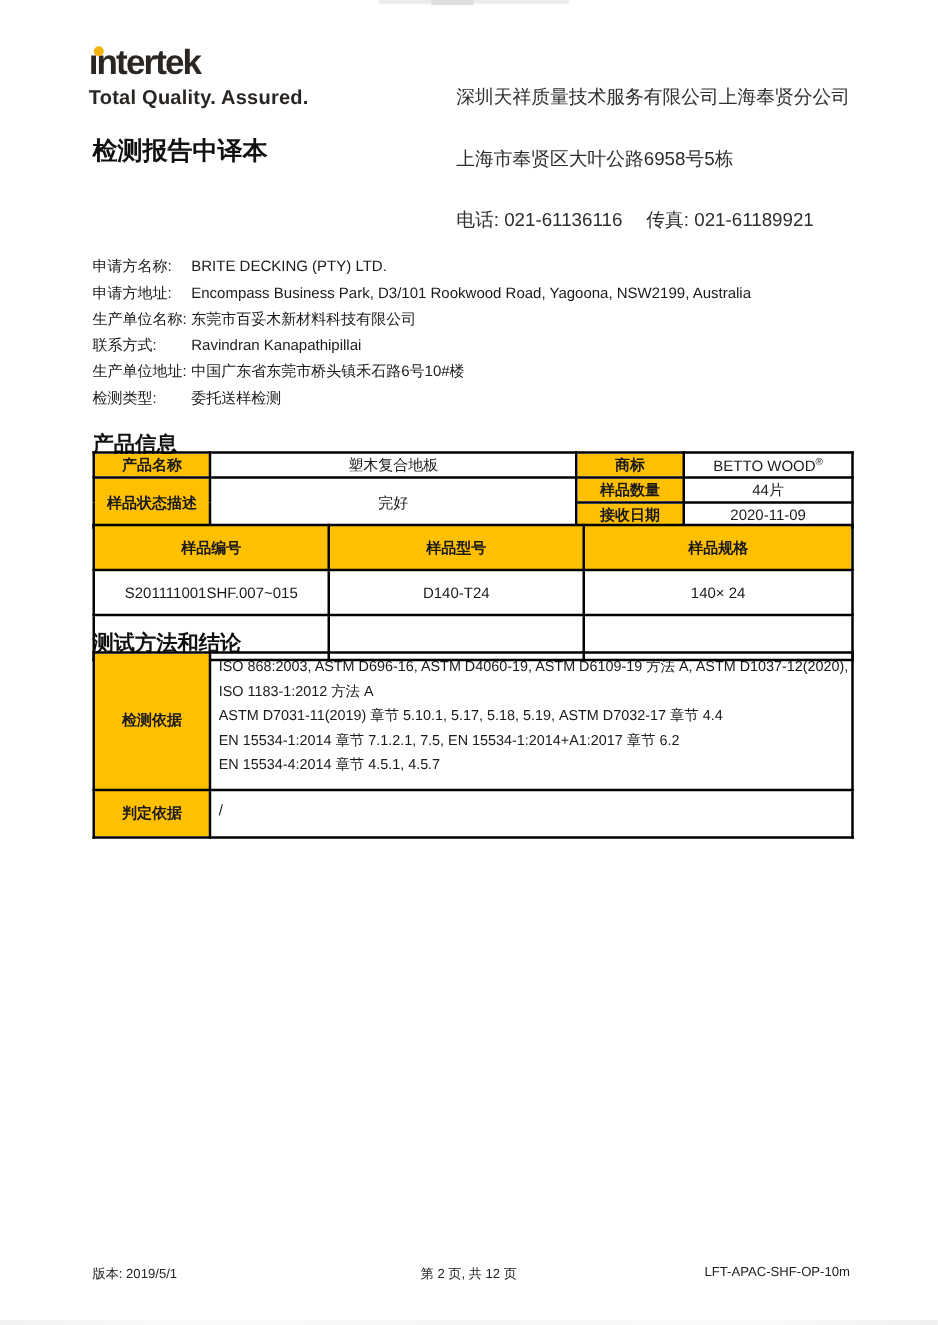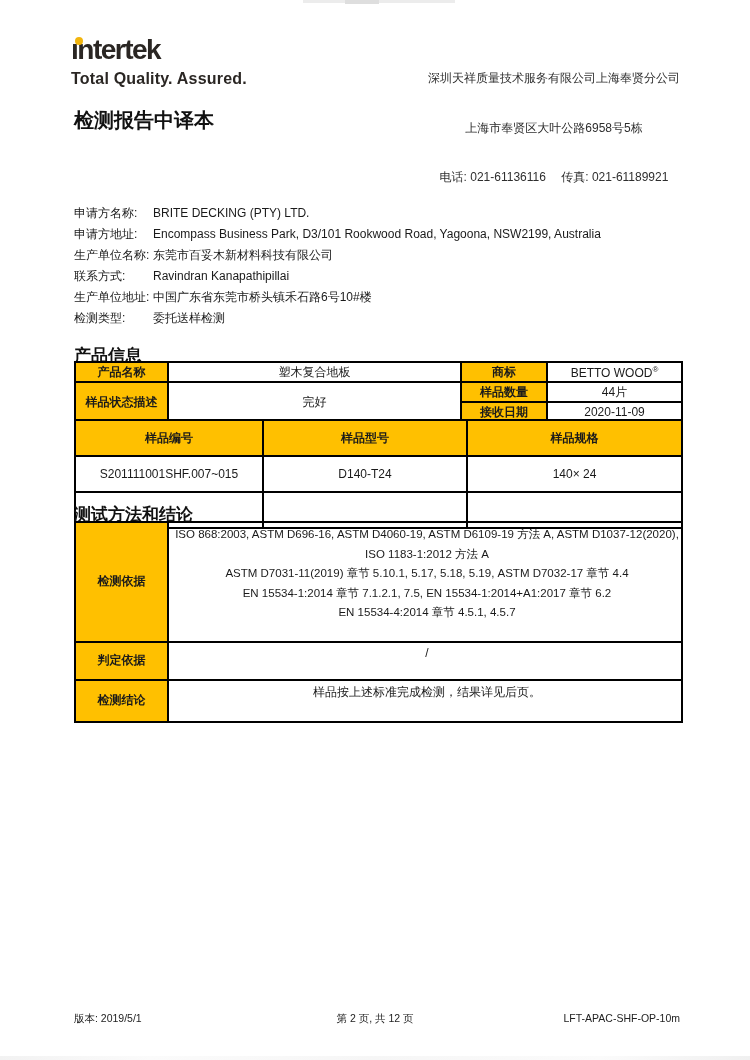--- a/index.html
+++ b/index.html
@@ -28,21 +28,21 @@
   }
   .logo-dot {
     position: absolute; left: 4px; top: 1px;
     width: 8px; height: 8px; border-radius: 50%;
     background: #f2b50d;
   }
   .tagline { margin-top: 6px; font-size: 16px; font-weight: bold; color: #2a2623; letter-spacing: 0.2px; }
 
   .company-block {
     position: absolute; right: 70px; top: 37px;
-    text-align: center; font-size: 12px; line-height: 16.5px;
+    text-align: left; font-size: 15px; line-height: 16.5px;
     color: #2e2e2e; white-space: pre;
   }
 
   .report-title {
     position: absolute; left: 74px; top: 107px;
     font-size: 20px; font-weight: 700; color: #111;
   }
 
   
   .info-list { position: absolute; left: 74px; top: 203px; width: 580px; font-size: 12px; }
@@ -63,21 +63,21 @@
     padding: 0 4px; overflow: hidden;
   }
   td.yellow { background: #FFC000; font-weight: bold; }
   .product-table-top { position: absolute; left: 74px; top: 361px; }
   .product-table-top tr { height: 20px; }
   .product-table-bottom { position: absolute; left: 74px; top: 419px; }
   .product-table-bottom tr { height: 36px; }
   sup { font-size: 8px; vertical-align: super; }
 
   .test-table { position: absolute; left: 74px; top: 521px; }
-  .test-table td.content { text-align: center; padding: 2px 2px 18px 6px; }
+  .test-table td.content { text-align: left; padding: 2px 2px 8px 6px; }
   .row-basis { height: 101px; }
   .row-judgment { height: 38px; }
   .row-conclusion { height: 42px; }
   .basis-line { font-size: 11.5px; line-height: 19.5px; white-space: nowrap; }
 
   
   .footer { position: absolute; left: 0; right: 0; top: 1012px; height: 16px; font-size: 10.5px; color: #222; }
   .footer-version { position: absolute; left: 74px; white-space: pre; }
   .footer-page { position: absolute; left: 0; right: 0; text-align: center; white-space: pre; }
   .footer-code { position: absolute; right: 70px; }
@@ -203,24 +203,20 @@
         <div class="basis-line">ISO 1183-1:2012 方法 A</div>
         <div class="basis-line">ASTM D7031-11(2019) 章节 5.10.1, 5.17, 5.18, 5.19, ASTM D7032-17 章节 4.4</div>
         <div class="basis-line">EN 15534-1:2014 章节 7.1.2.1, 7.5, EN 15534-1:2014+A1:2017 章节 6.2</div>
         <div class="basis-line">EN 15534-4:2014 章节 4.5.1, 4.5.7</div>
       </td>
     </tr>
     <tr class="row-judgment">
       <td class="yellow">判定依据</td>
       <td class="content">/</td>
     </tr>
-    <tr class="row-conclusion">
-      <td class="yellow">检测结论</td>
-      <td class="content">样品按上述标准完成检测，结果详见后页。</td>
-    </tr>
   </tbody>
     </table>
 
   <div class="footer">
     <span class="footer-version">版本: 2019/5/1</span>
     <span class="footer-page">第 2 页, 共 12 页</span>
     <span class="footer-code">LFT-APAC-SHF-OP-10m</span>
   </div>
 
 </div>

